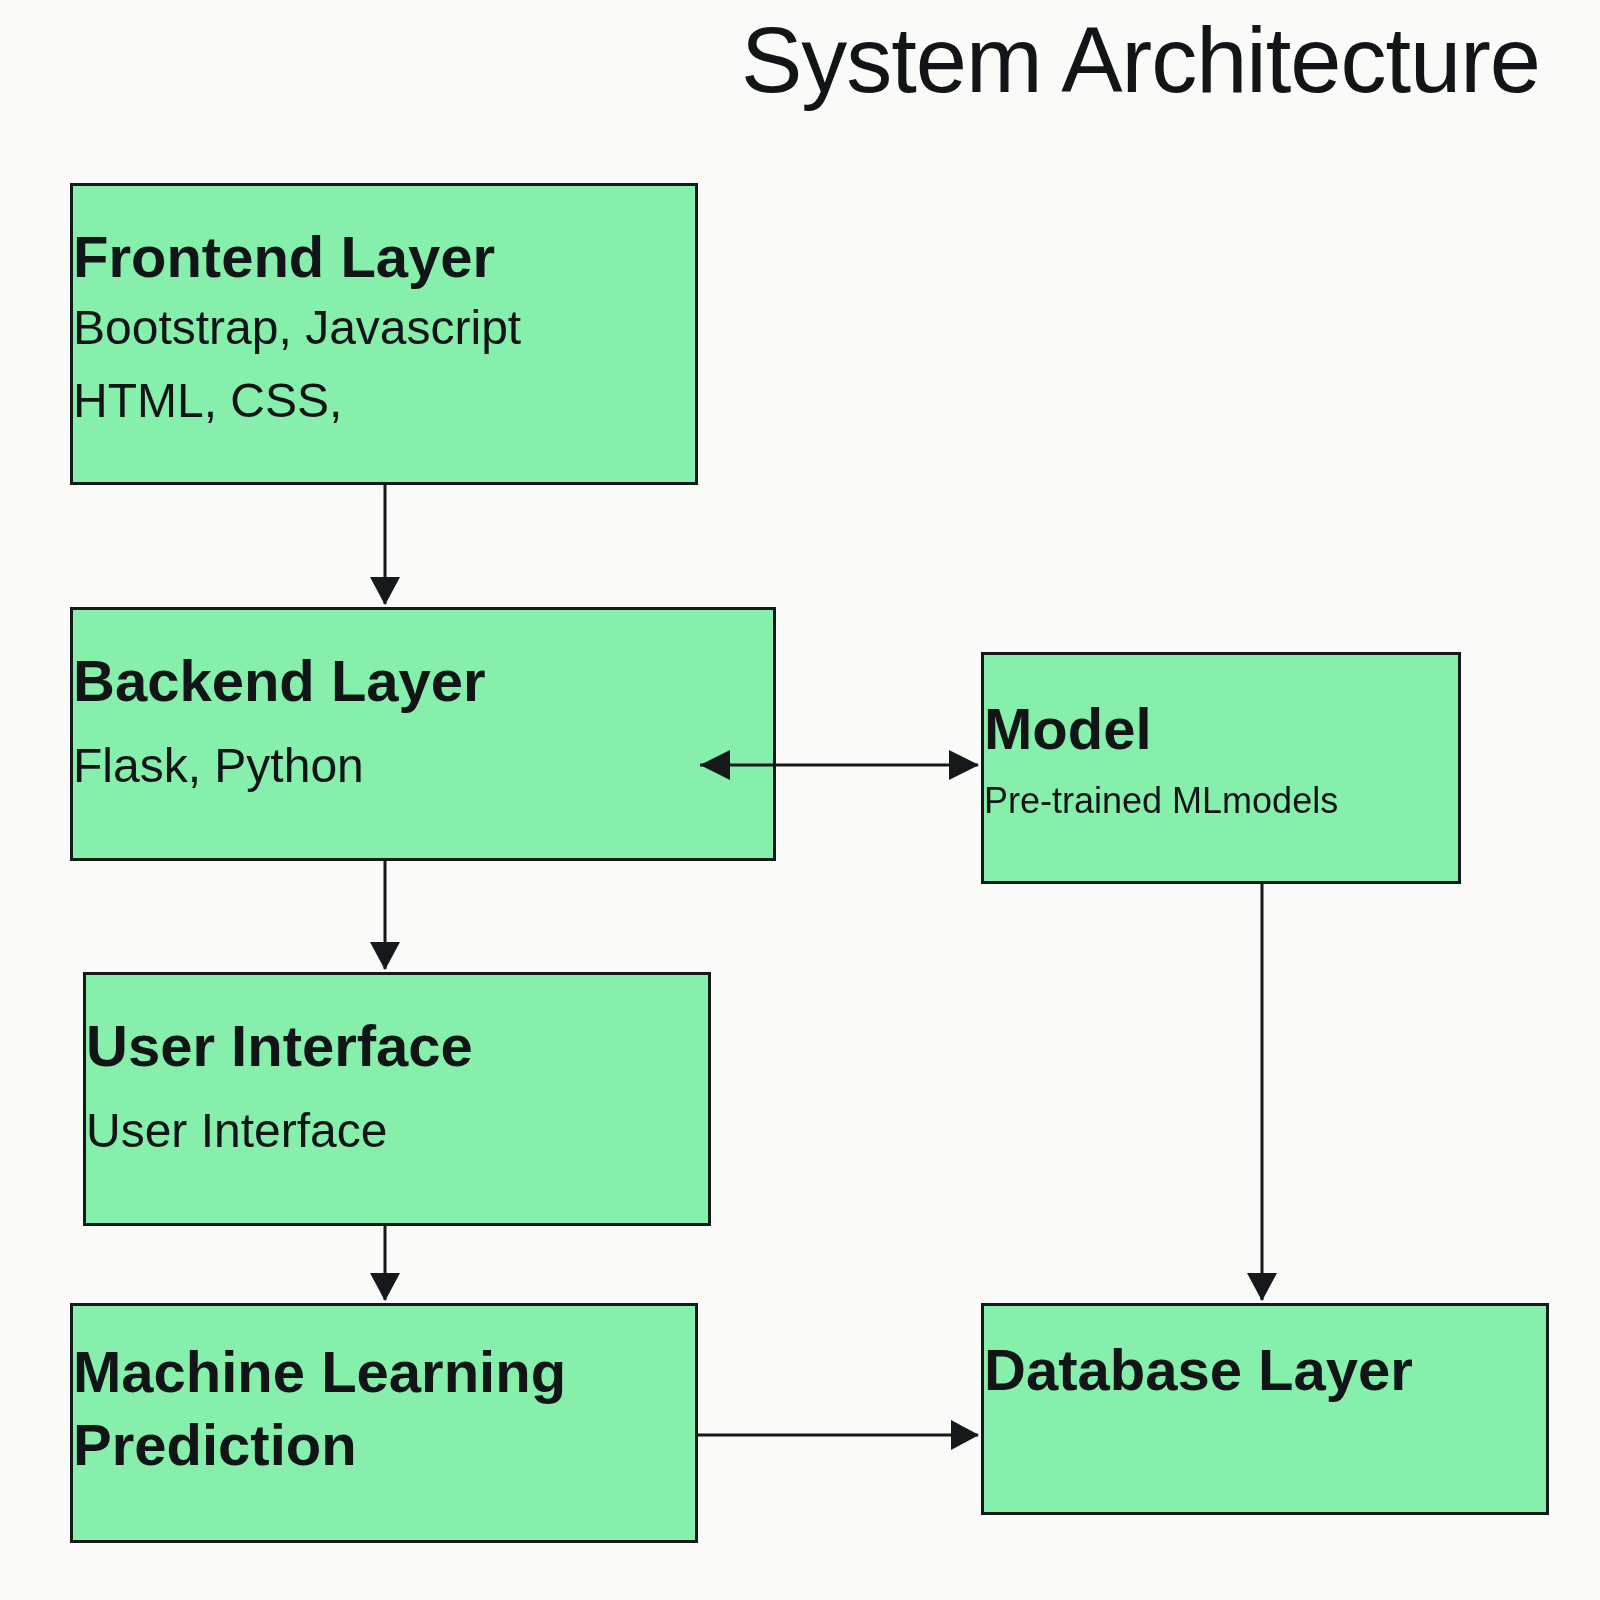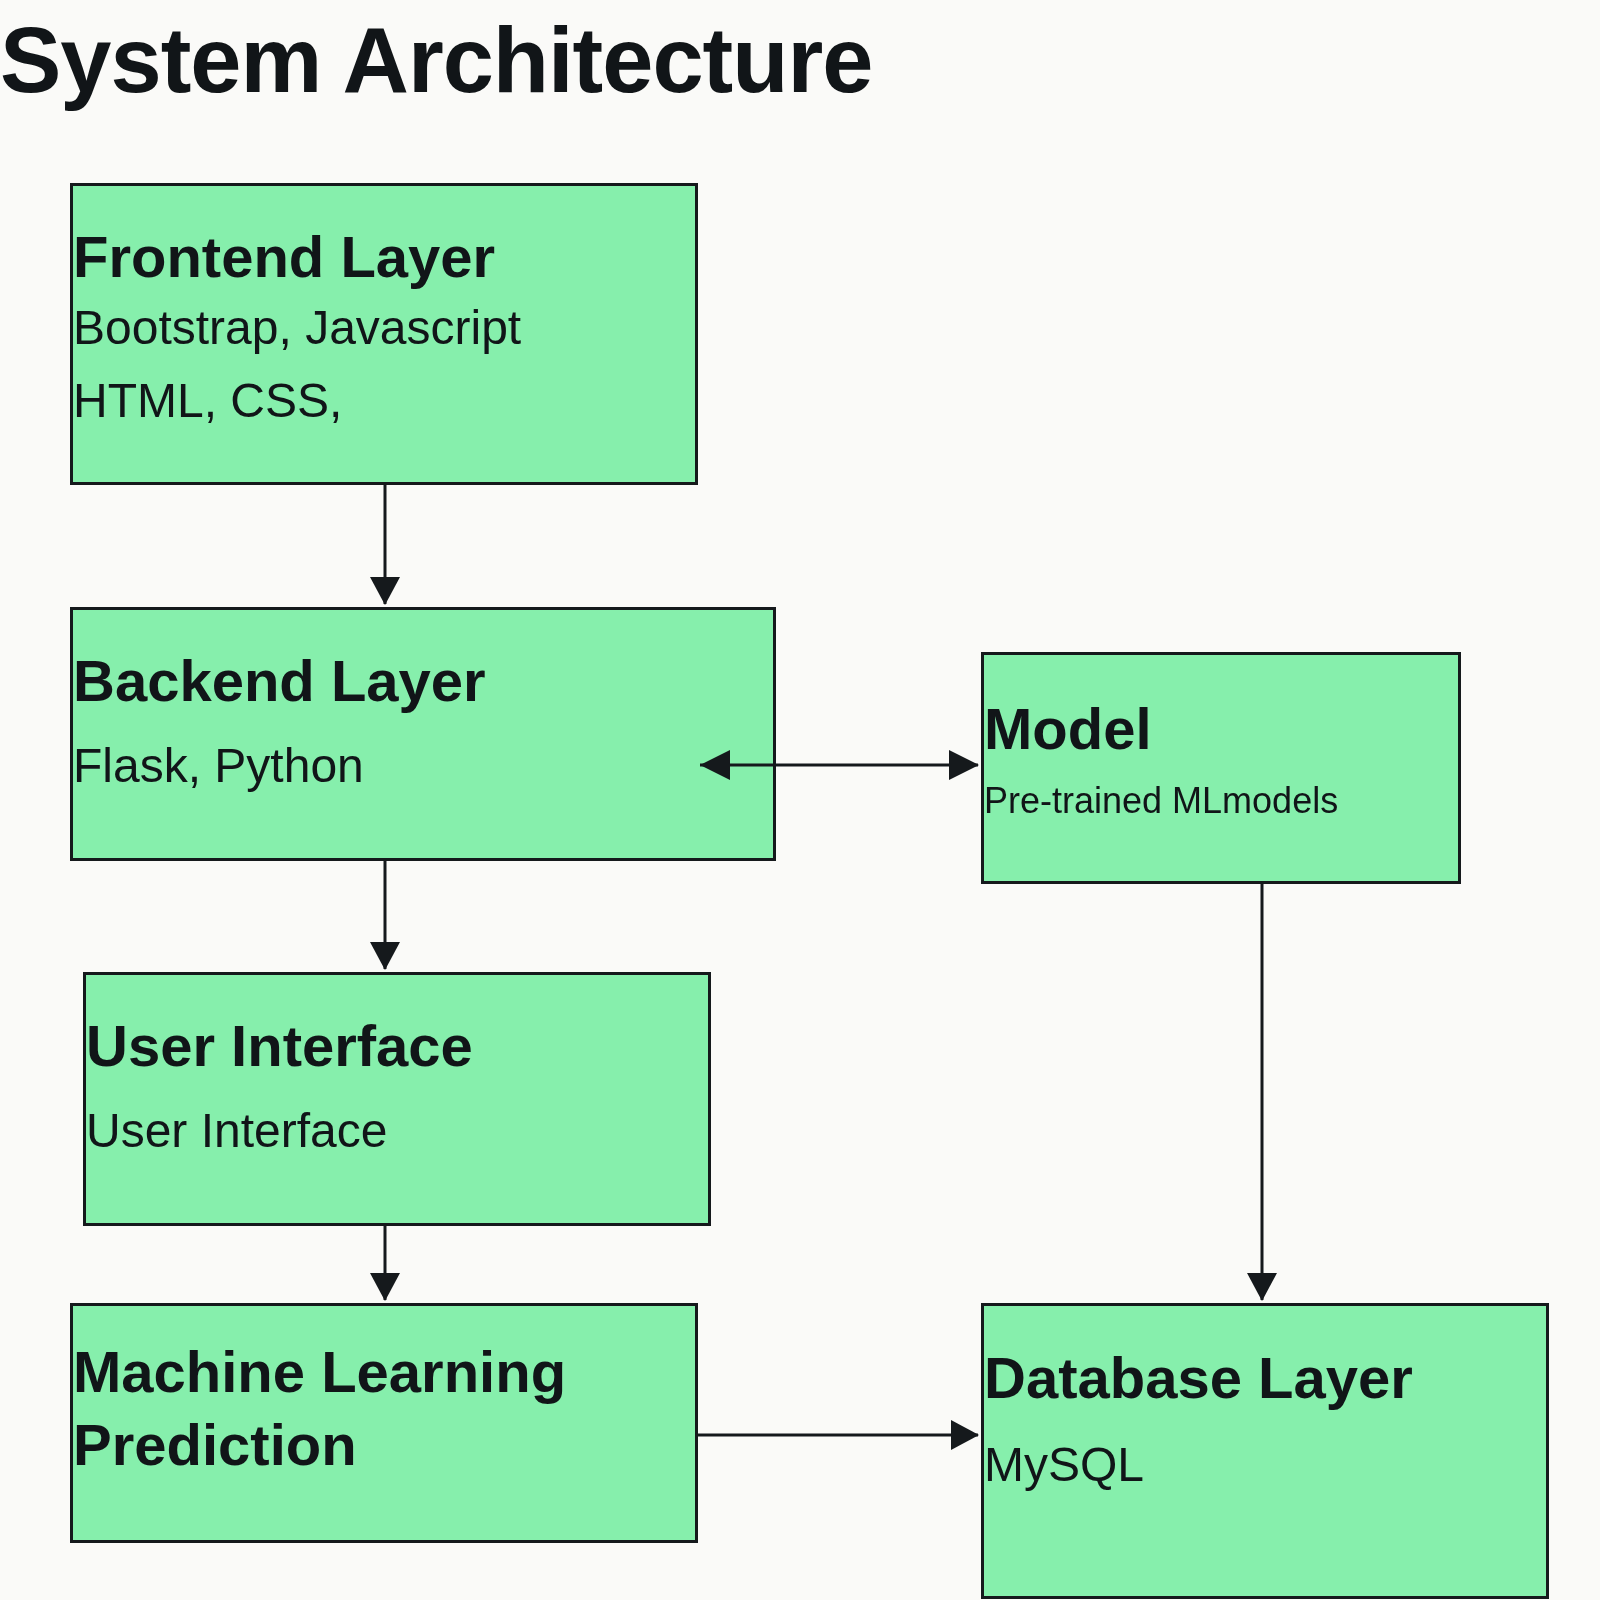--- a/index.html
+++ b/index.html
@@ -4,21 +4,21 @@
   <style>
     html, body { margin: 0; padding: 0; }
     body {
       width: 1600px; height: 1600px; position: relative;
       background: #fafaf8; overflow: hidden;
       font-family: "Liberation Sans", "DejaVu Sans", sans-serif;
       color: #111518;
     }
     .title {
       position: absolute; left: 0; top: 8px; width: 1540px;
-      text-align: left; font-size: 92px; font-weight: bold; letter-spacing: -1px;
+      text-align: right; font-size: 92px; font-weight: normal; letter-spacing: -1px;
     }
     .box {
       position: absolute; border: 3px solid #15191c; background: #86efac;
       box-sizing: border-box; text-align: left;
     }
     .box .head { font-weight: bold; font-size: 58px; line-height: 1.25; }
     .box .sub { font-size: 48px; line-height: 1.4; }
     svg.arrows { position: absolute; left: 0; top: 0; }
   </style>
 </head>
@@ -45,23 +45,22 @@
 <div class="box" style="left:70px; top:1303px; width:628px; height:240px; padding-top:30px;">
   <div class="head">Machine Learning</div>
   <div class="head">Prediction</div>
 </div>
 
 <div class="box" style="left:981px; top:652px; width:480px; height:232px; padding-top:38px;">
   <div class="head">Model</div>
   <div class="sub" style="margin-top:10px; font-size:36px;">Pre-trained MLmodels</div>
 </div>
 
-<div class="box" style="left:981px; top:1303px; width:568px; height:296px; padding-top:36px;">
+<div class="box" style="left:981px; top:1303px; width:568px; height:212px; padding-top:28px;">
   <div class="head">Database Layer</div>
-  <div class="sub" style="margin-top:16px;">MySQL</div>
 </div>
 
 <svg class="arrows" width="1600" height="1600">
   <defs>
     <marker id="ah" viewBox="0 0 10 10" refX="10" refY="5" markerWidth="10" markerHeight="10" markerUnits="userSpaceOnUse" orient="auto-start-reverse">
       <path d="M0,0 L10,5 L0,10 z" fill="#15191c"></path>
     </marker>
   </defs>
   <g>
     <line x1="385" y1="485" x2="385" y2="604" stroke="#15191c" stroke-width="3"></line>

